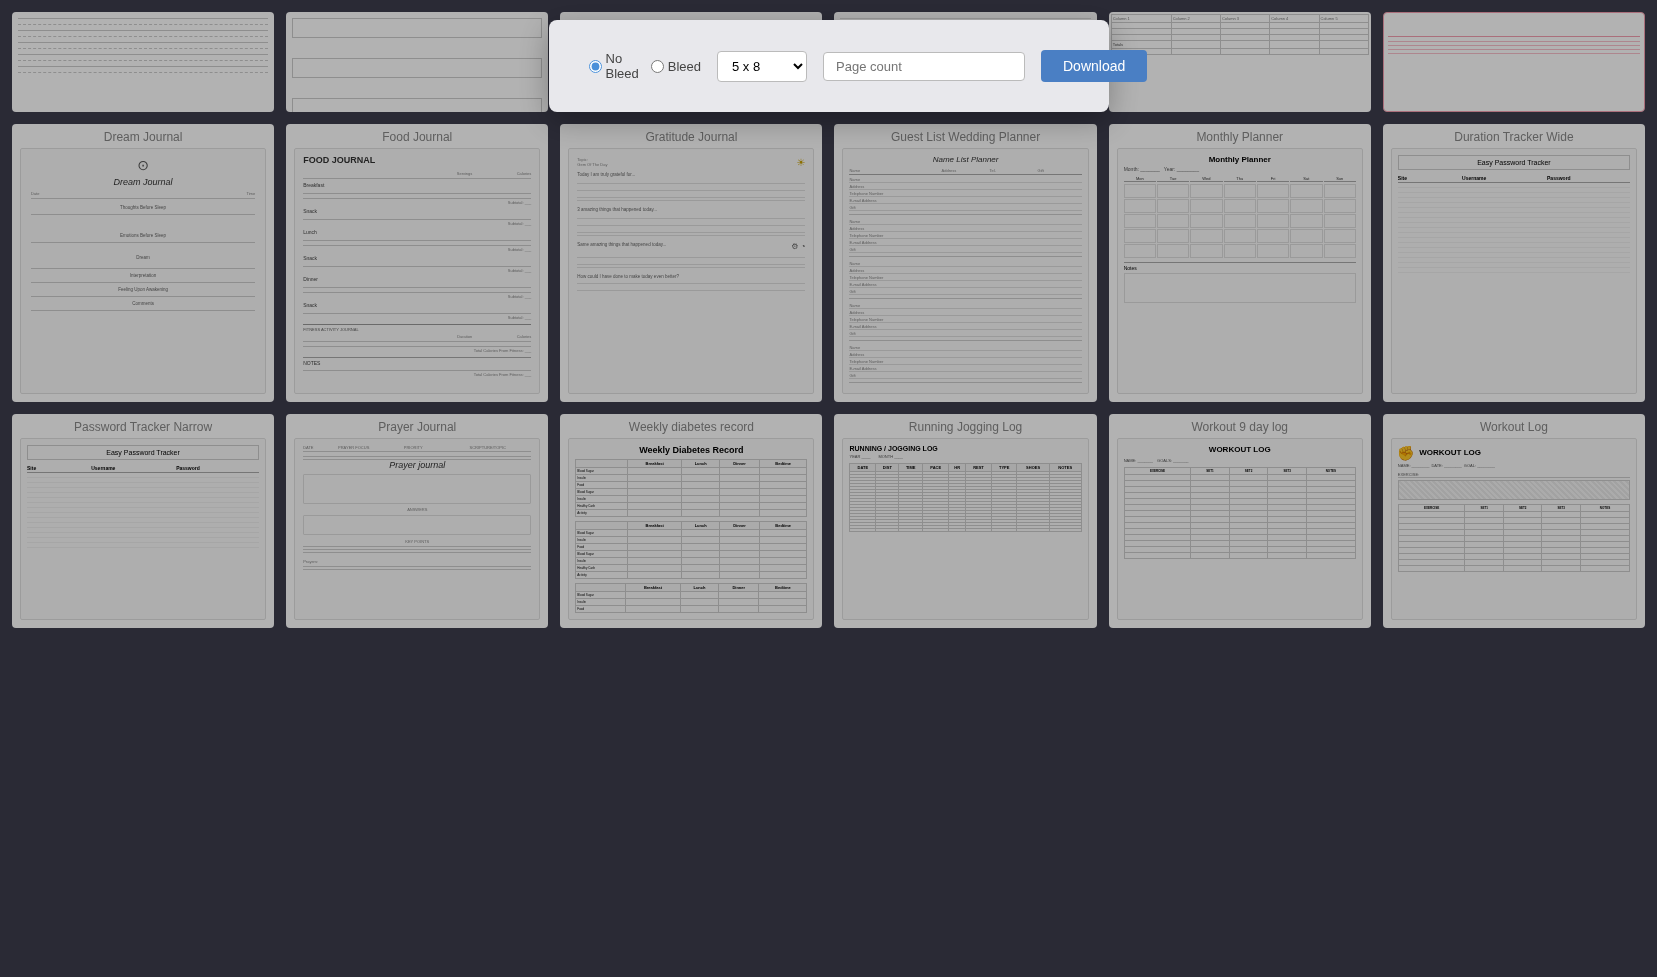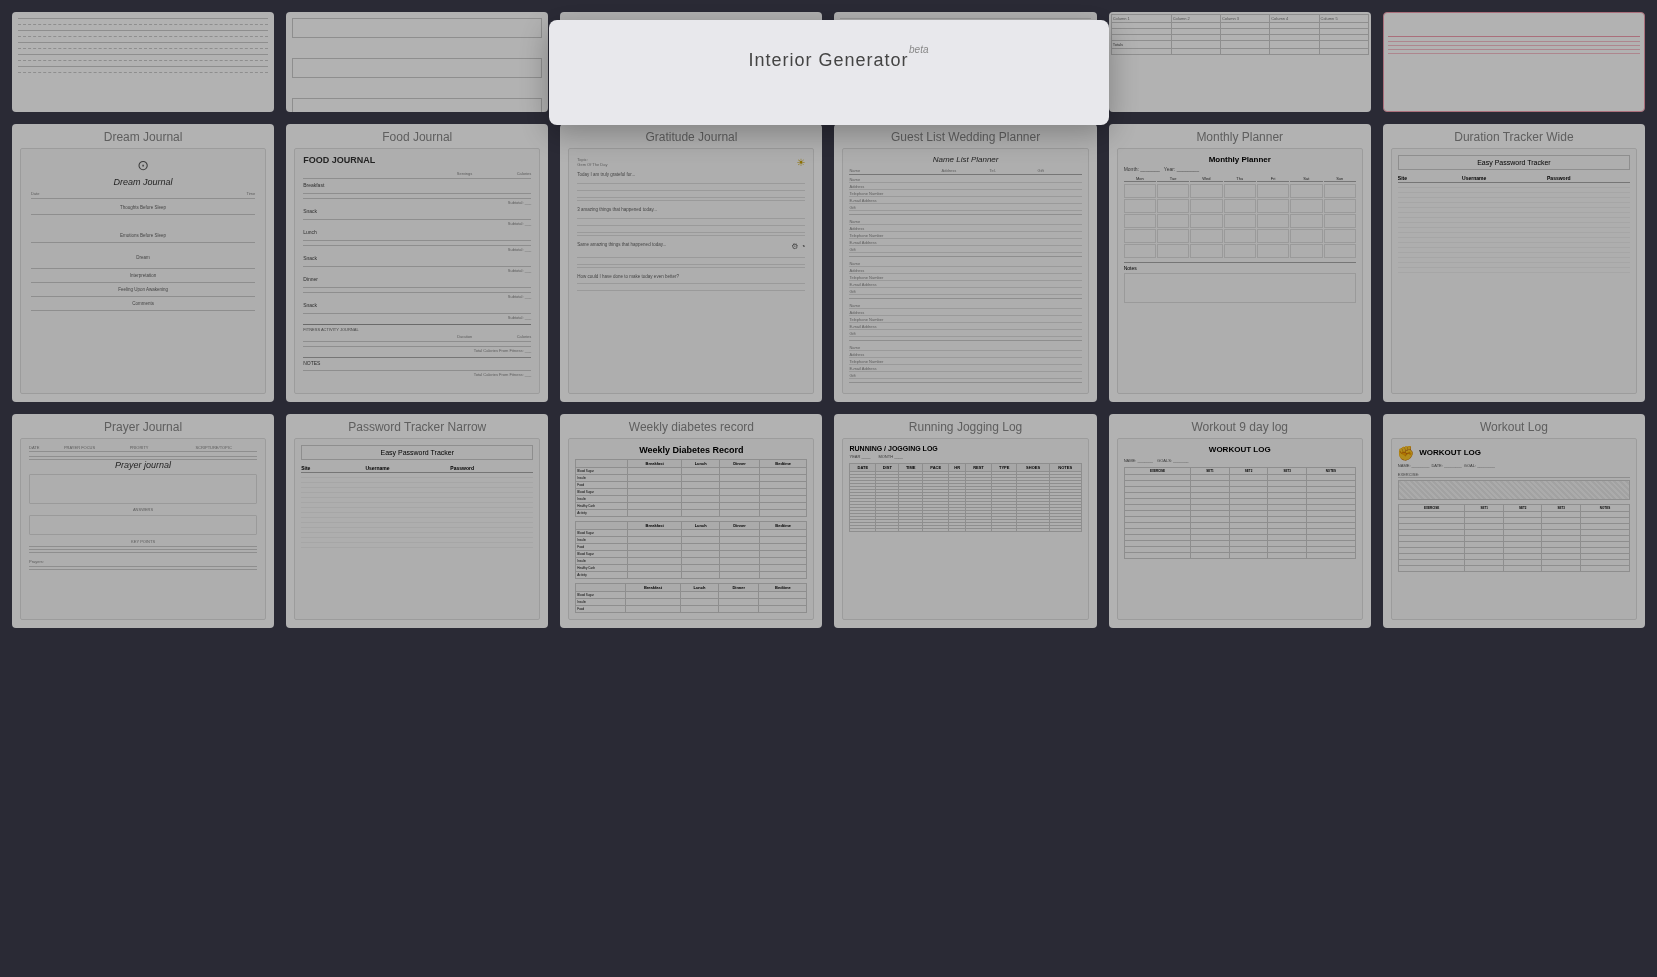--- a/index.html
+++ b/index.html
@@ -927,20 +927,109 @@
             <div class="pass-col3"></div>
           </div>
       </div>
     </div>
   </div>
 </div>
 
 <div class="main-grid" style="padding-top:0;">
 
   <div class="grid-item">
+    <div class="grid-item-title">Password Tracker Narrow</div>
+    <div class="grid-item-preview">
+      <div class="password-narrow-preview">
+        <div class="password-title">Easy Password Tracker</div>
+        <div class="password-header">
+          <div class="pass-col1">Site</div>
+          <div class="pass-col2">Username</div>
+          <div class="pass-col3">Password</div>
+        </div>
+        <div class="password-row">
+            <div class="pass-col1"></div>
+            <div class="pass-col2"></div>
+            <div class="pass-col3"></div>
+          </div>
+        <div class="password-row">
+            <div class="pass-col1"></div>
+            <div class="pass-col2"></div>
+            <div class="pass-col3"></div>
+          </div>
+        <div class="password-row">
+            <div class="pass-col1"></div>
+            <div class="pass-col2"></div>
+            <div class="pass-col3"></div>
+          </div>
+        <div class="password-row">
+            <div class="pass-col1"></div>
+            <div class="pass-col2"></div>
+            <div class="pass-col3"></div>
+          </div>
+        <div class="password-row">
+            <div class="pass-col1"></div>
+            <div class="pass-col2"></div>
+            <div class="pass-col3"></div>
+          </div>
+        <div class="password-row">
+            <div class="pass-col1"></div>
+            <div class="pass-col2"></div>
+            <div class="pass-col3"></div>
+          </div>
+        <div class="password-row">
+            <div class="pass-col1"></div>
+            <div class="pass-col2"></div>
+            <div class="pass-col3"></div>
+          </div>
+        <div class="password-row">
+            <div class="pass-col1"></div>
+            <div class="pass-col2"></div>
+            <div class="pass-col3"></div>
+          </div>
+        <div class="password-row">
+            <div class="pass-col1"></div>
+            <div class="pass-col2"></div>
+            <div class="pass-col3"></div>
+          </div>
+        <div class="password-row">
+            <div class="pass-col1"></div>
+            <div class="pass-col2"></div>
+            <div class="pass-col3"></div>
+          </div>
+        <div class="password-row">
+            <div class="pass-col1"></div>
+            <div class="pass-col2"></div>
+            <div class="pass-col3"></div>
+          </div>
+        <div class="password-row">
+            <div class="pass-col1"></div>
+            <div class="pass-col2"></div>
+            <div class="pass-col3"></div>
+          </div>
+        <div class="password-row">
+            <div class="pass-col1"></div>
+            <div class="pass-col2"></div>
+            <div class="pass-col3"></div>
+          </div>
+        <div class="password-row">
+            <div class="pass-col1"></div>
+            <div class="pass-col2"></div>
+            <div class="pass-col3"></div>
+          </div>
+        <div class="password-row">
+            <div class="pass-col1"></div>
+            <div class="pass-col2"></div>
+            <div class="pass-col3"></div>
+          </div>
+      </div>
+    </div>
+  </div>
+
+  <div class="grid-item">
     <div class="grid-item-title">Prayer Journal</div>
     <div class="grid-item-preview">
       <div class="prayer-preview">
         <div style="display:flex; font-size:4px; color:#888; gap:4px; margin-bottom:2px; border-bottom:0.3px solid #ccc; padding-bottom:1px;">
           <span style="flex:1;">DATE</span>
           <span style="flex:2;">PRAYER FOCUS</span>
           <span style="flex:2;">PRIORITY</span>
           <span style="flex:2;">SCRIPTURE/TOPIC</span>
         </div>
         <div class="prayer-row">
@@ -985,109 +1074,20 @@
             <div style="flex:1;"></div>
             <div style="flex:2;"></div>
             <div style="flex:2;"></div>
             <div style="flex:2;"></div>
           </div>
         <div class="prayer-row">
             <div style="flex:1;"></div>
             <div style="flex:2;"></div>
             <div style="flex:2;"></div>
             <div style="flex:2;"></div>
-          </div>
-      </div>
-    </div>
-  </div>
-
-  <div class="grid-item">
-    <div class="grid-item-title">Password Tracker Narrow</div>
-    <div class="grid-item-preview">
-      <div class="password-narrow-preview">
-        <div class="password-title">Easy Password Tracker</div>
-        <div class="password-header">
-          <div class="pass-col1">Site</div>
-          <div class="pass-col2">Username</div>
-          <div class="pass-col3">Password</div>
-        </div>
-        <div class="password-row">
-            <div class="pass-col1"></div>
-            <div class="pass-col2"></div>
-            <div class="pass-col3"></div>
-          </div>
-        <div class="password-row">
-            <div class="pass-col1"></div>
-            <div class="pass-col2"></div>
-            <div class="pass-col3"></div>
-          </div>
-        <div class="password-row">
-            <div class="pass-col1"></div>
-            <div class="pass-col2"></div>
-            <div class="pass-col3"></div>
-          </div>
-        <div class="password-row">
-            <div class="pass-col1"></div>
-            <div class="pass-col2"></div>
-            <div class="pass-col3"></div>
-          </div>
-        <div class="password-row">
-            <div class="pass-col1"></div>
-            <div class="pass-col2"></div>
-            <div class="pass-col3"></div>
-          </div>
-        <div class="password-row">
-            <div class="pass-col1"></div>
-            <div class="pass-col2"></div>
-            <div class="pass-col3"></div>
-          </div>
-        <div class="password-row">
-            <div class="pass-col1"></div>
-            <div class="pass-col2"></div>
-            <div class="pass-col3"></div>
-          </div>
-        <div class="password-row">
-            <div class="pass-col1"></div>
-            <div class="pass-col2"></div>
-            <div class="pass-col3"></div>
-          </div>
-        <div class="password-row">
-            <div class="pass-col1"></div>
-            <div class="pass-col2"></div>
-            <div class="pass-col3"></div>
-          </div>
-        <div class="password-row">
-            <div class="pass-col1"></div>
-            <div class="pass-col2"></div>
-            <div class="pass-col3"></div>
-          </div>
-        <div class="password-row">
-            <div class="pass-col1"></div>
-            <div class="pass-col2"></div>
-            <div class="pass-col3"></div>
-          </div>
-        <div class="password-row">
-            <div class="pass-col1"></div>
-            <div class="pass-col2"></div>
-            <div class="pass-col3"></div>
-          </div>
-        <div class="password-row">
-            <div class="pass-col1"></div>
-            <div class="pass-col2"></div>
-            <div class="pass-col3"></div>
-          </div>
-        <div class="password-row">
-            <div class="pass-col1"></div>
-            <div class="pass-col2"></div>
-            <div class="pass-col3"></div>
-          </div>
-        <div class="password-row">
-            <div class="pass-col1"></div>
-            <div class="pass-col2"></div>
-            <div class="pass-col3"></div>
           </div>
       </div>
     </div>
   </div>
 
   <div class="grid-item">
     <div class="grid-item-title">Weekly diabetes record</div>
     <div class="grid-item-preview">
       <div class="diabetes-preview">
         <div class="diabetes-title">Weekly Diabetes Record</div>
@@ -1735,18 +1735,33 @@
               </tr>
           </tbody>
         </table>
       </div>
     </div>
   </div>
 </div>
 
 <div class="modal-overlay">
   <div class="modal">
-    <div class="modal-title-row">
-      <span class="modal-title">Interior Generator</span>
-      <span class="modal-beta">beta</span>
+    <div class="modal-controls">
+      <div class="radio-group">
+        <label class="radio-label">
+          <input type="radio" name="bleed" value="no-bleed" checked="" style="">
+          <span>No Bleed</span>
+        </label>
+        <label class="radio-label">
+          <input type="radio" name="bleed" value="bleed" style="">
+          <span>Bleed</span>
+        </label>
+      </div>
+      <select class="size-select">
+        <option>5 x 8</option>
+        <option>6 x 9</option>
+        <option>8.5 x 11</option>
+      </select>
+      <input type="text" class="page-count-input" placeholder="Page count" style="">
+      <button class="download-btn">Download</button>
     </div>
   </div>
 </div>
 
 </body></html>

